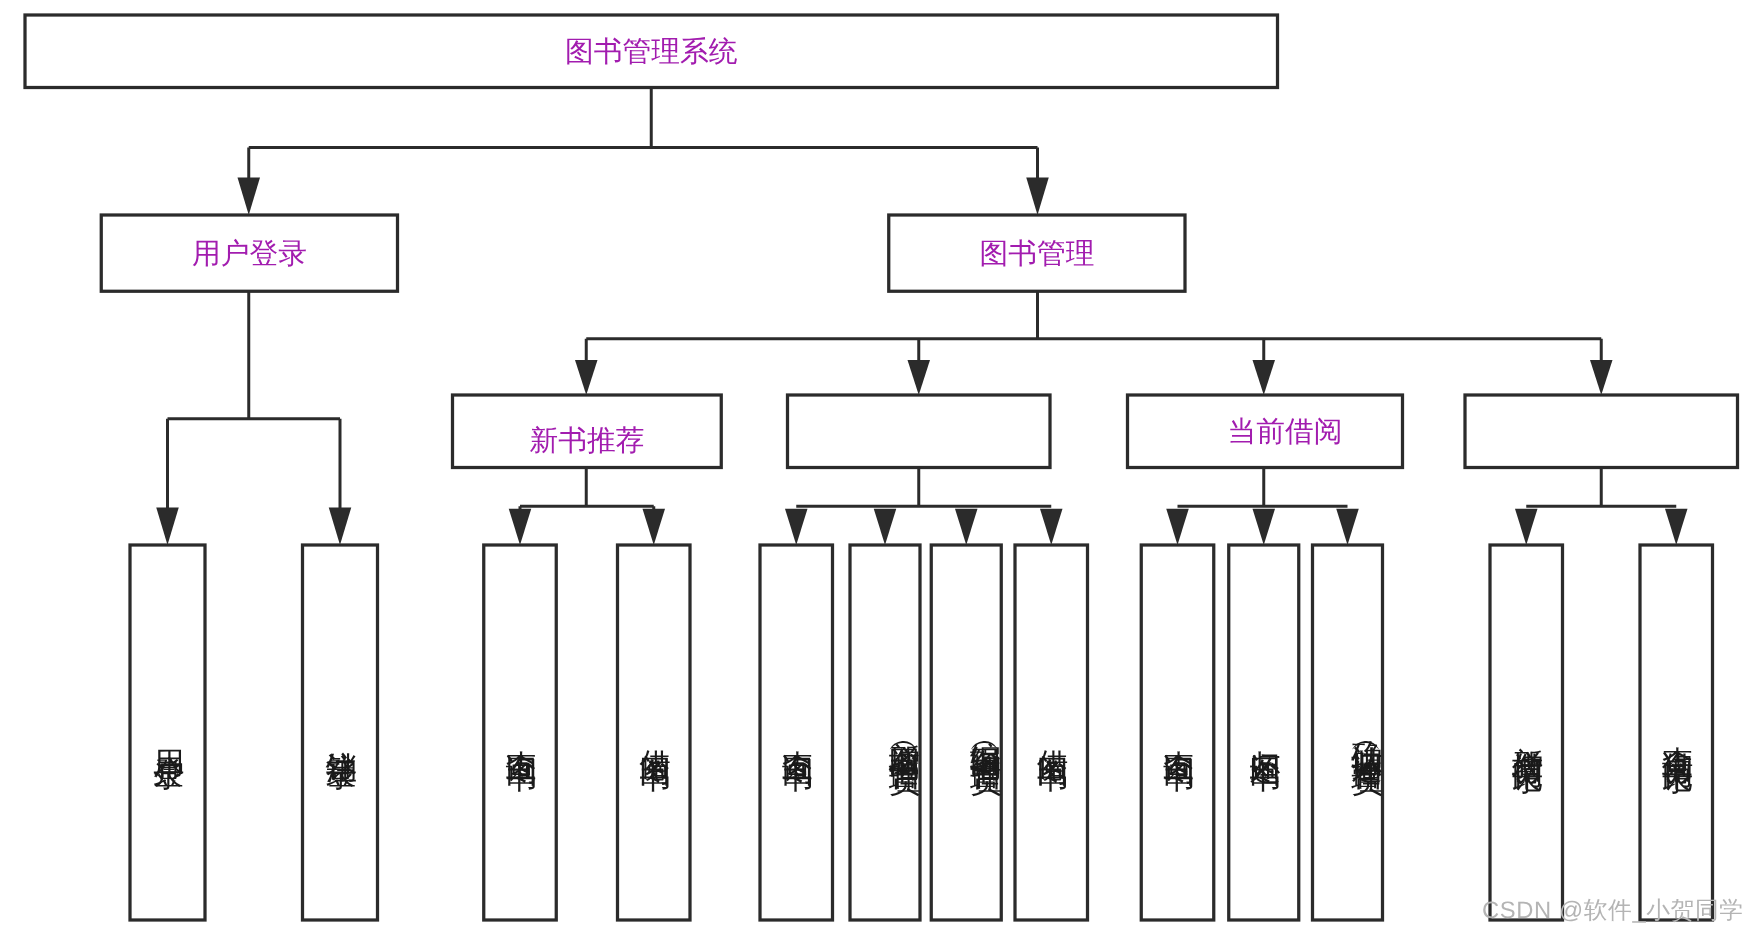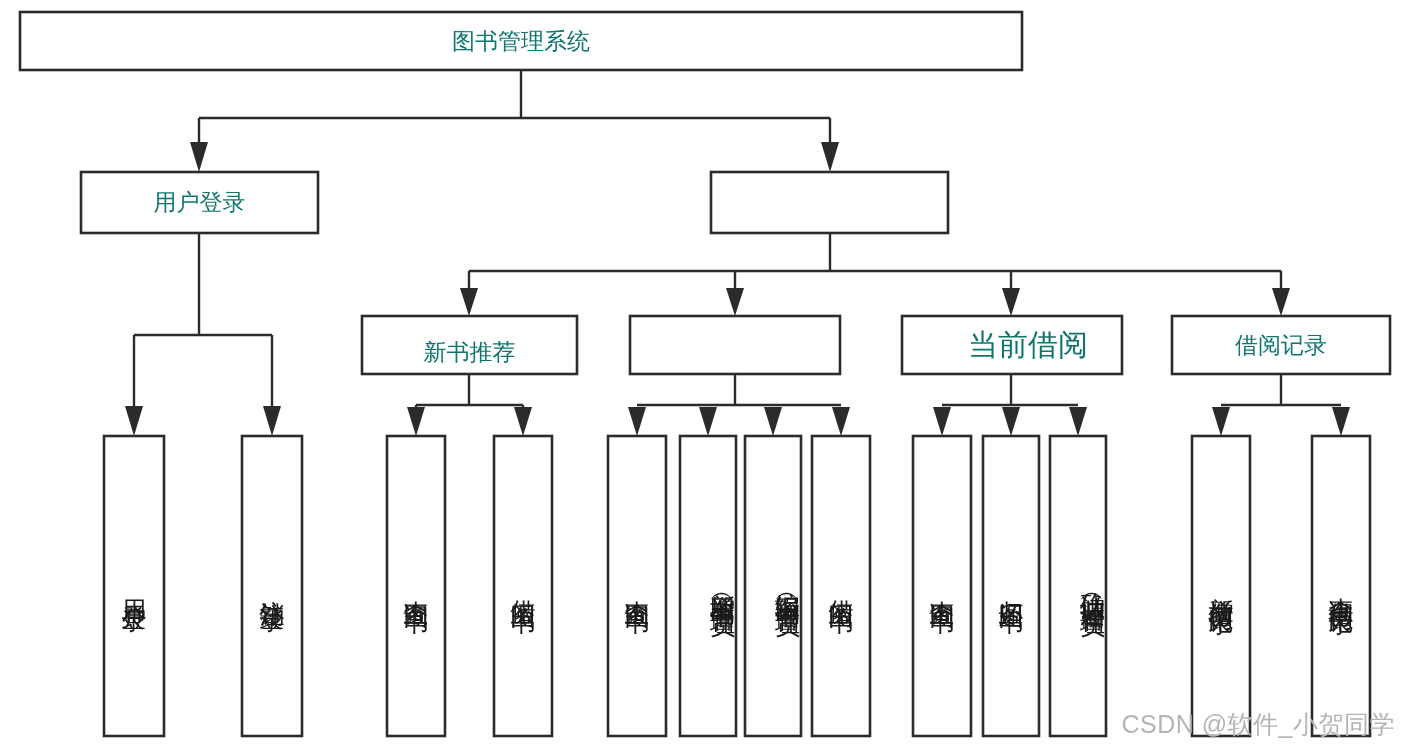--- a/index.html
+++ b/index.html
@@ -54,34 +54,34 @@
     display: flex;
     align-items: center;
     justify-content: center;
     text-align: center;
     pointer-events: none;
     user-select: none;
   }
   .label-horiz {
     position: absolute;
     font-family: "Liberation Sans", "DejaVu Sans", sans-serif;
-    color: #0f766e;
+    color: #a21caf;
     display: flex;
     align-items: center;
     justify-content: center;
     text-align: center;
     pointer-events: none;
     user-select: none;
   }
   .watermark {
     position: absolute;
     right: 10px;
     bottom: 6px;
     font-family: "Liberation Sans", "DejaVu Sans", sans-serif;
-    font-size: 25px;
+    font-size: 19px;
     color: #b4b4b4;
     letter-spacing: 0.5px;
     white-space: nowrap;
     user-select: none;
   }
 </style>
 </head>
 <body>
 
 <div id="diagram-root">
@@ -179,27 +179,27 @@
 
     <rect class="node-box" x="1192" y="436" width="58" height="300"></rect>
     <rect class="node-box" x="1312" y="436" width="58" height="300"></rect>
 
   </svg>
 
   <div class="label-horiz" style="left:20px; top:12px; width:1002px; height:58px; font-size:23px;">图书管理系统</div>
 
   <div class="label-horiz" style="left:81px; top:172px; width:237px; height:61px; font-size:23px;">用户登录</div>
 
+  <div class="label-horiz" style="left:711px; top:172px; width:237px; height:61px; font-size:23px;">图书管理</div>
 
   <div class="label-horiz" style="left:362px; top:316px; width:215px; height:72px; font-size:23px;">新书推荐</div>
 
 
-  <div class="label-horiz" style="left:902px; top:316px; width:252px; height:58px; font-size:30px;">当前借阅</div>
-
-  <div class="label-horiz" style="left:1172px; top:316px; width:218px; height:58px; font-size:23px;">借阅记录</div>
+  <div class="label-horiz" style="left:902px; top:316px; width:252px; height:58px; font-size:23px;">当前借阅</div>
+
 
   <div class="label-vert" style="left:104px; top:436px; width:60px; height:300px;">用户登录</div>
   <div class="label-vert" style="left:242px; top:436px; width:60px; height:300px;">注销登录</div>
 
   <div class="label-vert" style="left:387px; top:436px; width:58px; height:300px;">查询图书</div>
   <div class="label-vert" style="left:494px; top:436px; width:58px; height:300px;">借阅图书</div>
 
   <div class="label-vert" style="left:608px; top:436px; width:58px; height:300px;">查询图书</div>
   <div class="label-vert" style="left:680px; top:436px; width:56px; height:300px; align-items:flex-start;">新增图书（管理员）</div>
   <div class="label-vert" style="left:745px; top:436px; width:56px; height:300px; align-items:flex-start;">编辑图书（管理员）</div>

